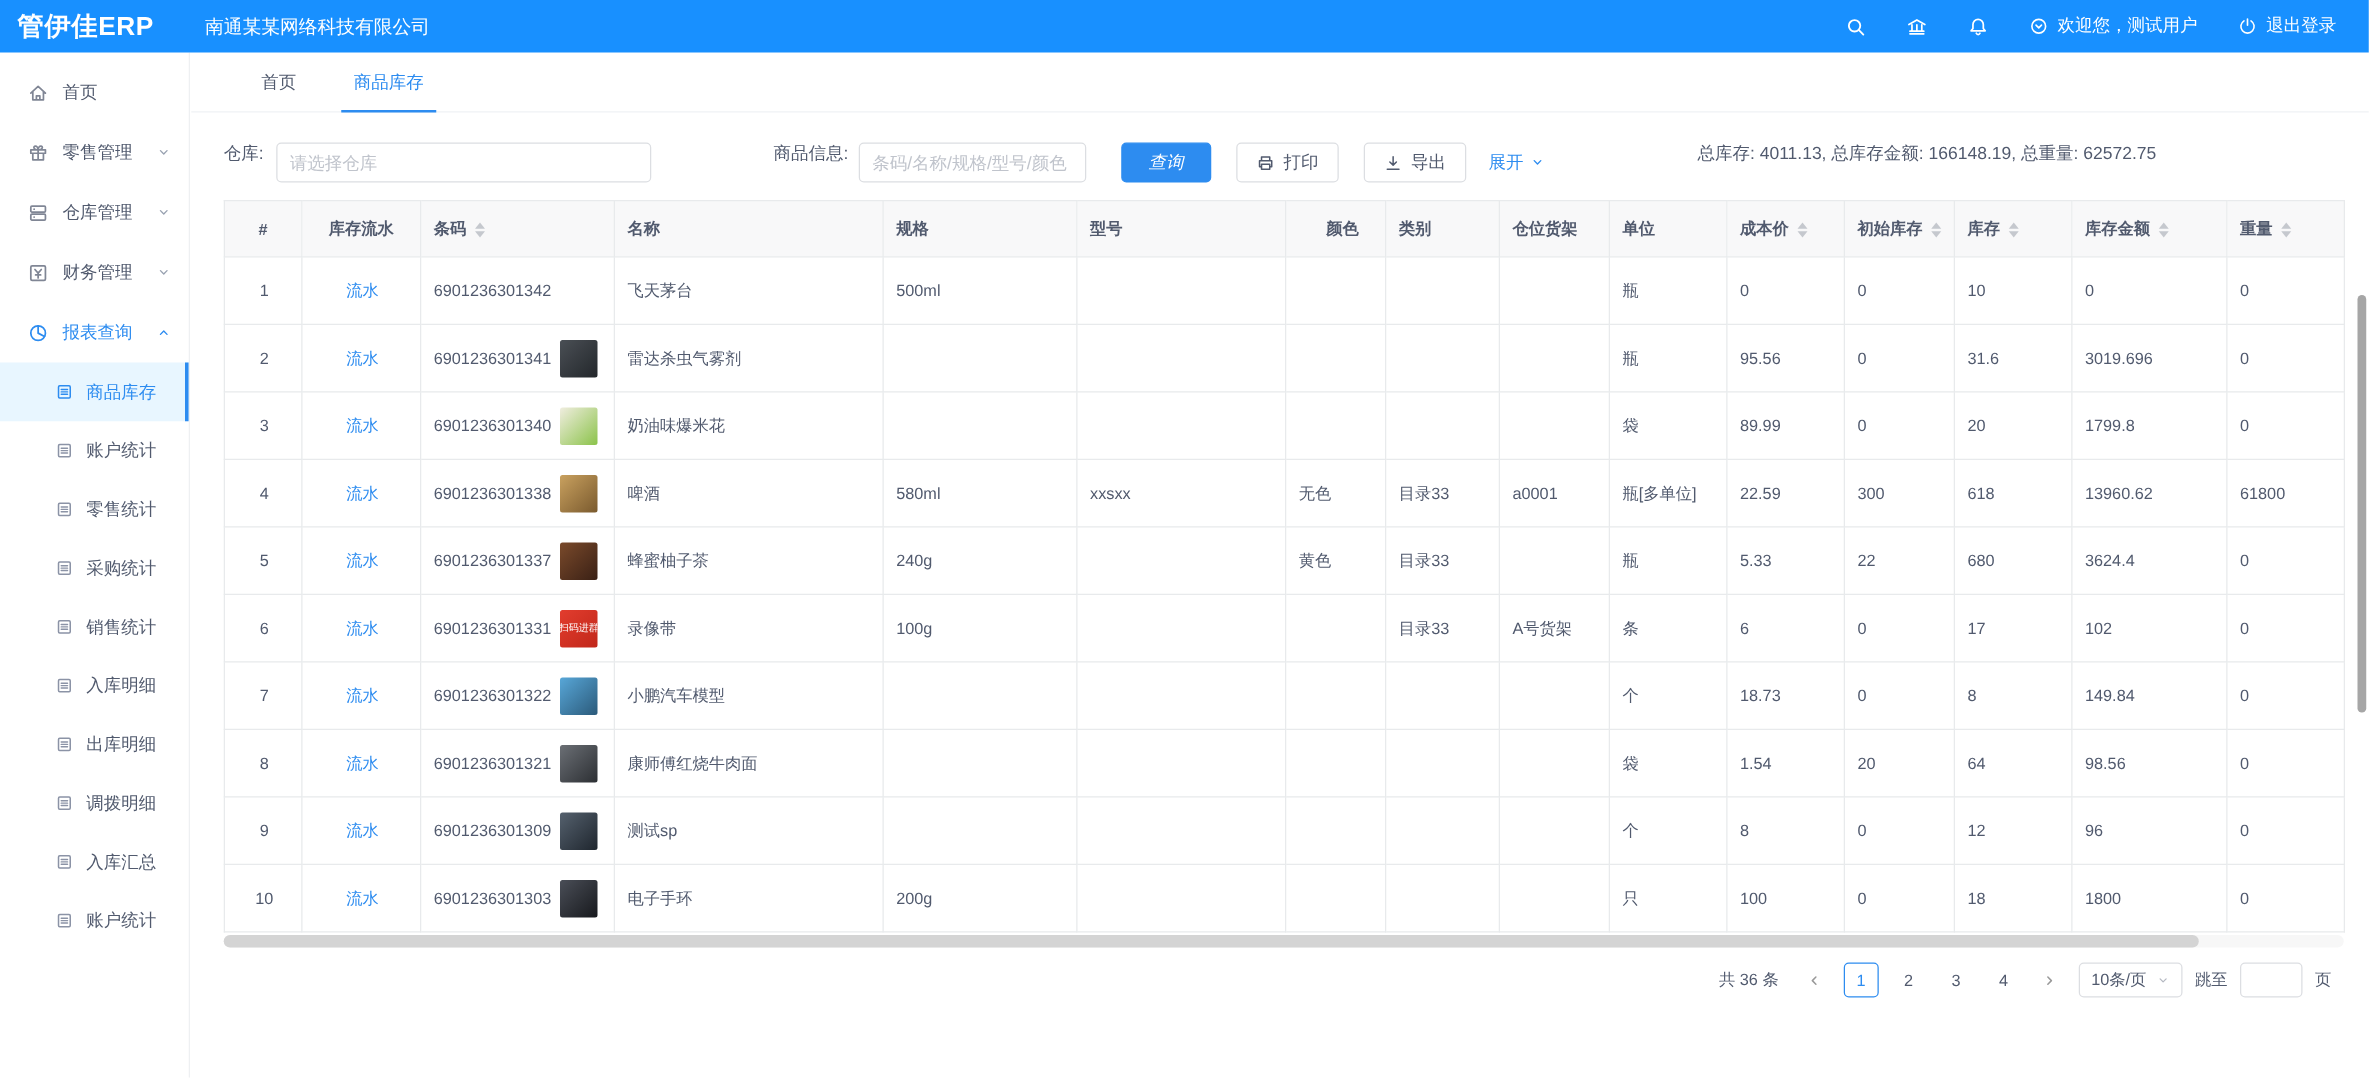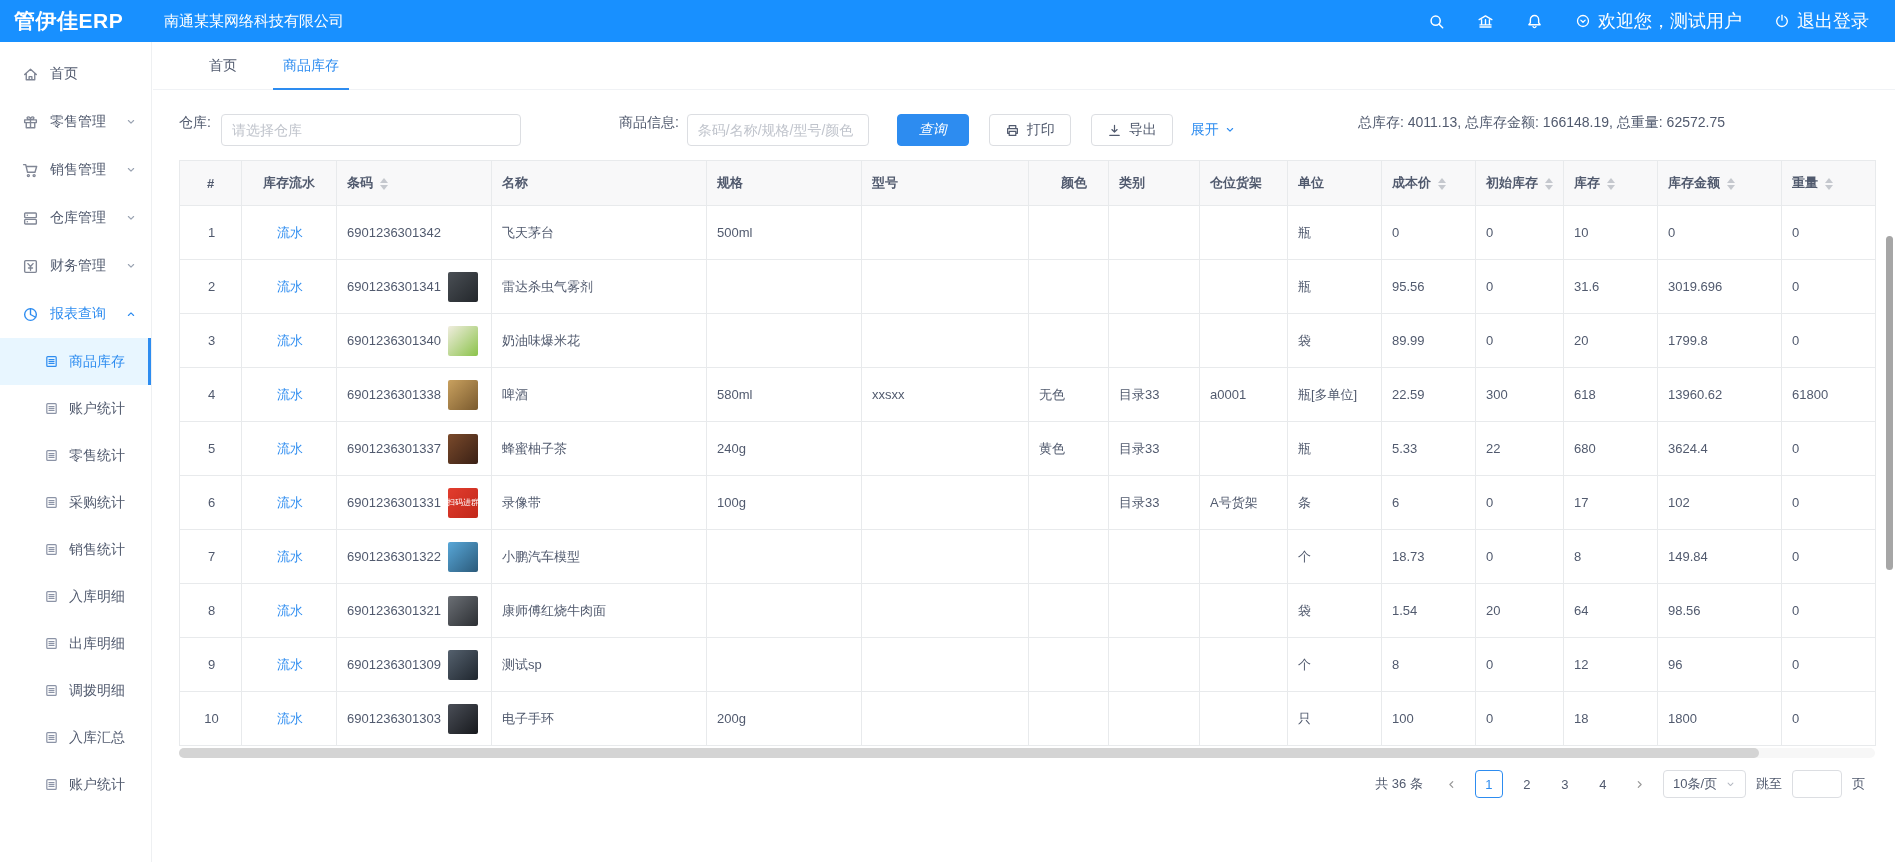--- a/index.html
+++ b/index.html
@@ -2,21 +2,21 @@
 <html><head>
 <meta charset="utf-8">
 <style>
   * { margin:0; padding:0; box-sizing:border-box; font-family:"Liberation Sans","DejaVu Sans",sans-serif; }
   html,body { width:1895px; height:862px; overflow:hidden; background:#fff; }
 
   
   .top { position:absolute; top:0; left:0; width:1895px; height:42px; background:#1890ff; color:#fff; display:flex; align-items:center; z-index:20; }
   .logo { width:152px; padding-left:14px; font-size:21px; font-weight:bold; letter-spacing:.5px; white-space:nowrap; }
   .company { font-size:15px; margin-left:12px; }
-  .top-right { margin-left:auto; display:flex; align-items:center; gap:32px; padding-right:26px; font-size:18px; }
+  .top-right { margin-left:auto; display:flex; align-items:center; gap:32px; padding-right:26px; font-size:14px; }
   .top-ic { width:17px; height:17px; stroke-width:1.3; cursor:pointer; }
   .top-group { display:flex; align-items:center; gap:7px; cursor:pointer; white-space:nowrap; }
   .top-group svg { width:16px; height:16px; }
 
   
   .sidebar { position:absolute; top:42px; left:0; bottom:0; width:152px; background:#fff; border-right:1px solid #eef0f2; padding-top:8px; overflow:hidden; z-index:10; }
   .side-item { height:48px; display:flex; align-items:center; padding-left:22px; gap:11px; font-size:14px; color:#515a6e; cursor:pointer; }
   .side-item .s-ic { width:17px; height:17px; color:#808695; flex:none; }
   .side-item .s-chev { width:12px; height:12px; color:#9aa3b2; margin-left:auto; margin-right:14px; flex:none; }
   .side-item.parent-active { color:#2d8cf0; }
@@ -191,29 +191,20 @@
         <svg class="s-ic">
           <use href="#i-home"></use>
         </svg>
         <span class="s-lbl">首页</span>
       </div>
       <div class="side-item">
         <svg class="s-ic">
           <use href="#i-retail"></use>
         </svg>
         <span class="s-lbl">零售管理</span>
-        <svg class="s-chev">
-          <use href="#i-chev-down"></use>
-        </svg>
-      </div>
-      <div class="side-item">
-        <svg class="s-ic">
-          <use href="#i-sales"></use>
-        </svg>
-        <span class="s-lbl">销售管理</span>
         <svg class="s-chev">
           <use href="#i-chev-down"></use>
         </svg>
       </div>
       <div class="side-item">
         <svg class="s-ic">
           <use href="#i-warehouse"></use>
         </svg>
         <span class="s-lbl">仓库管理</span>
         <svg class="s-chev">

